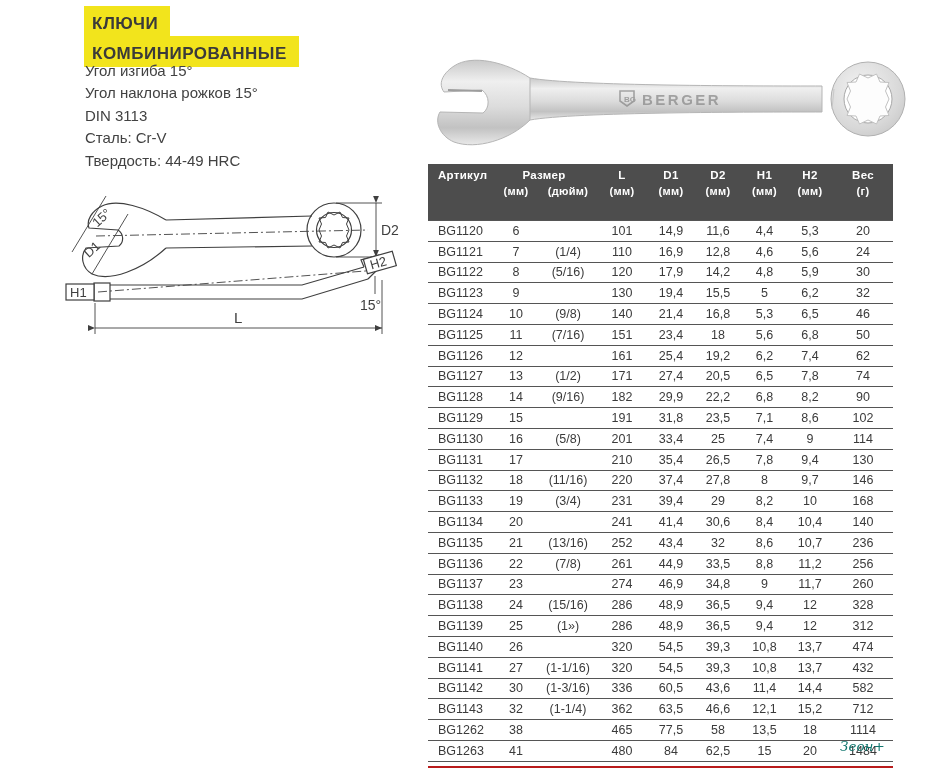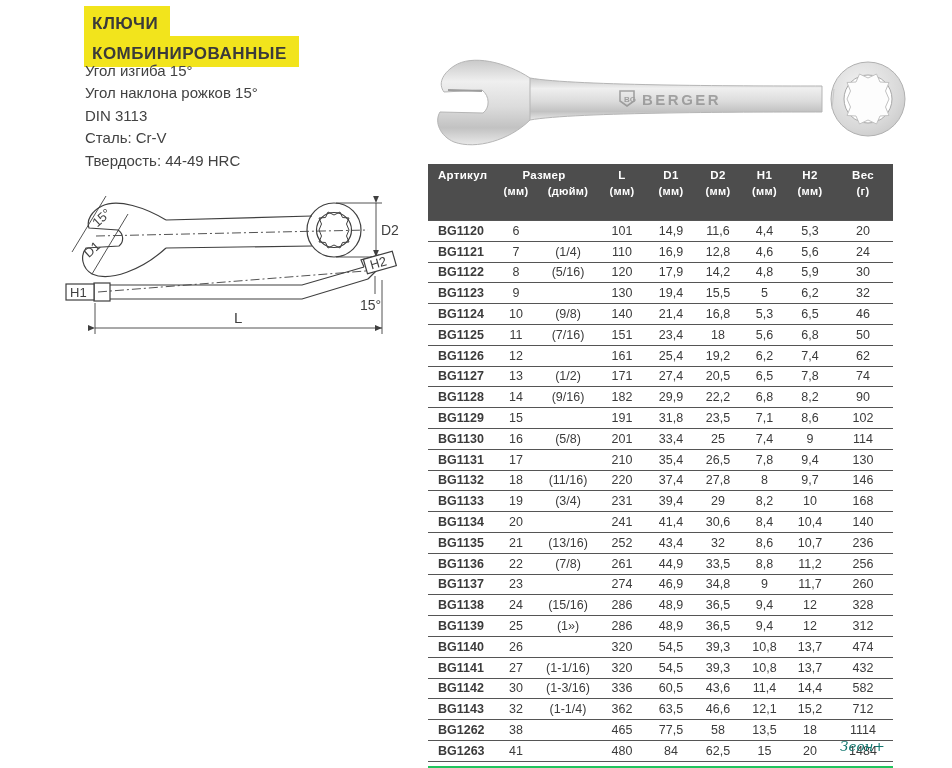--- a/index.html
+++ b/index.html
@@ -19,35 +19,35 @@
   .hl.l2{margin-top:-1px;}
   
   .specs{position:absolute;left:85px;top:60px;font-size:15px;color:#424242;}
   .specs div{height:22.4px;line-height:22.4px;}
   
   .diagram{position:absolute;left:62px;top:190px;}
   .photo{position:absolute;left:424px;top:46px;}
   
   .table-wrap{
     position:absolute;left:428px;top:164px;width:465px;height:602px;
-    overflow:hidden;border-bottom:2px solid #22c55e;
+    overflow:hidden;border-bottom:2px solid #b91c1c;
   }
   table{border-collapse:collapse;table-layout:fixed;width:465px;}
   thead th{
     background:#4d4d4d;color:#ffffff;font-size:11.5px;font-weight:bold;
     padding:0;height:21px;text-align:center;letter-spacing:0.3px;
   }
   thead tr.units th{font-size:11px;height:21px;vertical-align:top;padding-bottom:14px;}
   thead th.article{text-align:left;padding-left:10px;vertical-align:top;padding-top:5px;}
   tbody td{
     height:20.8px;box-sizing:border-box;font-size:12.5px;color:#3b3b3b;
     text-align:center;border-top:1.5px solid #555;padding:0;
     white-space:nowrap;overflow:hidden;
   }
-  tbody td.col-article{text-align:left;padding-left:10px;font-weight:bold;}
+  tbody td.col-article{text-align:left;padding-left:10px;}
   
   .watermark{
     position:absolute;left:840px;top:738px;width:70px;text-align:left;
     font-family:"DejaVu Serif", serif;font-style:italic;
     font-size:13.5px;color:#0f766e;
   }
   svg text{font-family:"Liberation Sans", sans-serif;}
 </style>
 </head>
 <body>

